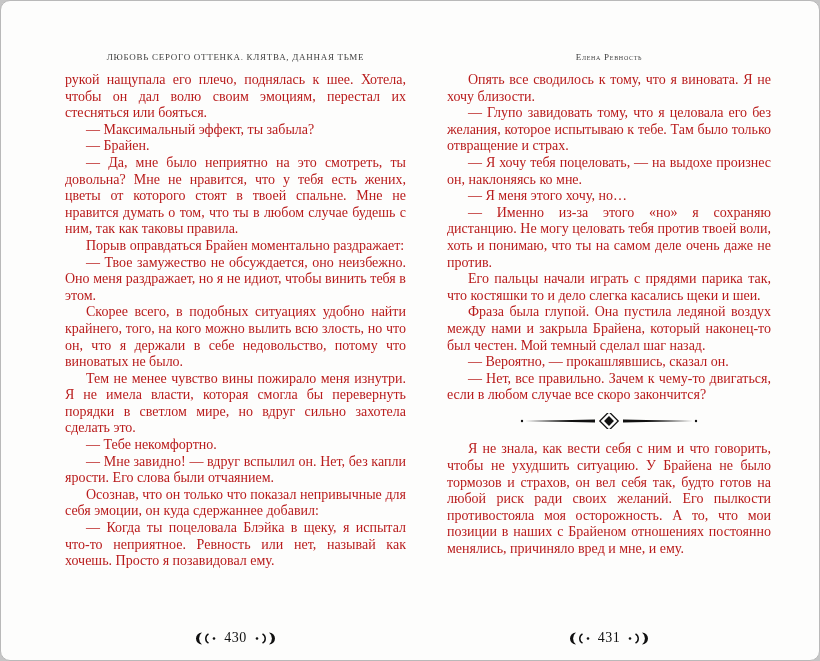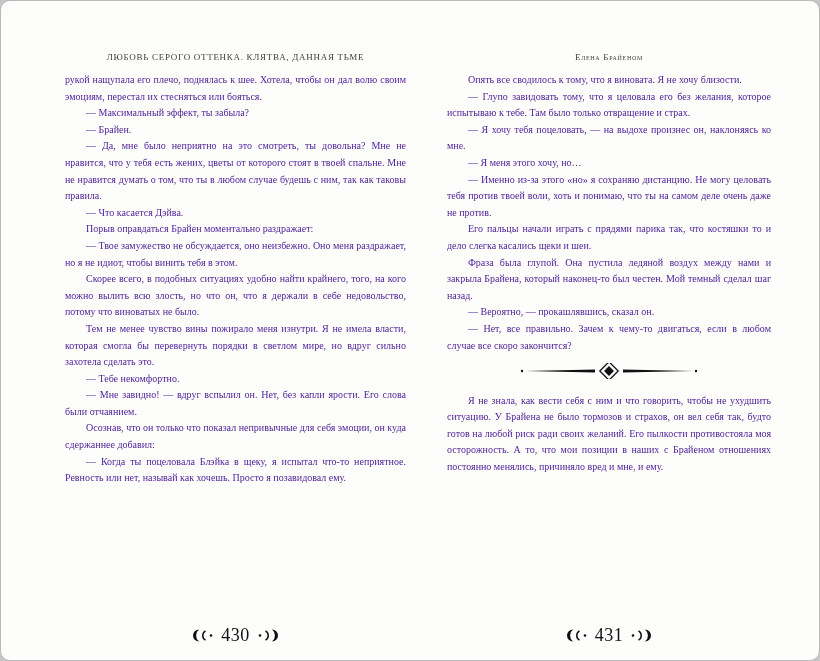--- a/index.html
+++ b/index.html
@@ -26,56 +26,55 @@
     text-align:center;
     font-size:9px;
     line-height:12px;
     letter-spacing:0.7px;
     color:#3f3f3f;
     font-variant:small-caps;
     margin-bottom:9px;
     white-space:nowrap;
   }
   .body-text {
-    font-size:10px;
+    font-size:14px;
     line-height:16.6px;
-    color:#4c1d95;
+    color:#b91c1c;
     text-align:justify;
     hyphens:auto;
     overflow:hidden;
     max-height:520px;
   }
   .body-text p { margin:0; }
   .ind { text-indent:21px; }
   .divider { text-align:center; margin:9px 0 8px 0; }
   .footer {
     position:absolute;
     left:0; right:0; bottom:16px;
     display:flex;
     justify-content:center;
     align-items:center;
     gap:7px;
   }
-  .pgnum { font-size:18px; color:#111; letter-spacing:0.5px; }
+  .pgnum { font-size:14px; color:#111; letter-spacing:0.5px; }
   .orn { display:block; }
   .flip { transform:scaleX(-1); }
 </style>
 </head>
 <body>
 
 <div class="page">
 
   <div class="col col-left">
     <div class="running-head">ЛЮБОВЬ СЕРОГО ОТТЕНКА. КЛЯТВА, ДАННАЯ ТЬМЕ</div>
     <div class="body-text">
       <p>рукой нащупала его плечо, поднялась к шее. Хотела, чтобы он дал волю своим эмоциям, перестал их стесняться или бояться.</p>
       <p class="ind">— Максимальный эффект, ты забыла?</p>
       <p class="ind">— Брайен.</p>
       <p class="ind">— Да, мне было неприятно на это смотреть, ты довольна? Мне не нравится, что у тебя есть жених, цветы от которого стоят в твоей спальне. Мне не нравится думать о том, что ты в любом случае будешь с ним, так как таковы правила.</p>
-      <p class="ind">— Что касается Дэйва.</p>
       <p class="ind">Порыв оправдаться Брайен моментально раздражает:</p>
       <p class="ind">— Твое замужество не обсуждается, оно неизбежно. Оно меня раздражает, но я не идиот, чтобы винить тебя в этом.</p>
       <p class="ind">Скорее всего, в подобных ситуациях удобно найти крайнего, того, на кого можно вылить всю злость, но что он, что я держали в себе недовольство, потому что виноватых не было.</p>
       <p class="ind">Тем не менее чувство вины пожирало меня изнутри. Я не имела власти, которая смогла бы перевернуть порядки в светлом мире, но вдруг сильно захотела сделать это.</p>
       <p class="ind">— Тебе некомфортно.</p>
       <p class="ind">— Мне завидно! — вдруг вспылил он. Нет, без капли ярости. Его слова были отчаянием.</p>
       <p class="ind">Осознав, что он только что показал непривычные для себя эмоции, он куда сдержаннее добавил:</p>
       <p class="ind">— Когда ты поцеловала Блэйка в щеку, я испытал что-то неприятное. Ревность или нет, называй как хочешь. Просто я позавидовал ему.</p>
     </div>
     <div class="footer">
@@ -87,21 +86,21 @@
       <span class="pgnum">430</span>
       <svg class="orn flip" width="24" height="13" viewBox="0 0 24 13">
         <path d="M9,0.5 A6,6 0 1,0 9,12.5 A7.6,7.6 0 0,1 9,0.5 Z" fill="#111"></path>
         <path d="M15.5,1.8 A5.4,5.4 0 0,0 15.5,11.2" stroke="#111" stroke-width="1.5" fill="none"></path>
         <circle cx="21" cy="6.5" r="1.3" fill="#111"></circle>
       </svg>
     </div>
   </div>
 
   <div class="col col-right">
-    <div class="running-head">Елена Брайеном</div>
+    <div class="running-head">Елена Ревность</div>
     <div class="body-text">
       <p class="ind">Опять все сводилось к тому, что я виновата. Я не хочу близости.</p>
       <p class="ind">— Глупо завидовать тому, что я целовала его без желания, которое испытываю к тебе. Там было только отвращение и страх.</p>
       <p class="ind">— Я хочу тебя поцеловать, — на выдохе произнес он, наклоняясь ко мне.</p>
       <p class="ind">— Я меня этого хочу, но…</p>
       <p class="ind">— Именно из-за этого «но» я сохраняю дистанцию. Не могу целовать тебя против твоей воли, хоть и понимаю, что ты на самом деле очень даже не против.</p>
       <p class="ind">Его пальцы начали играть с прядями парика так, что костяшки то и дело слегка касались щеки и шеи.</p>
       <p class="ind">Фраза была глупой. Она пустила ледяной воздух между нами и закрыла Брайена, который наконец-то был честен. Мой темный сделал шаг назад.</p>
       <p class="ind">— Вероятно, — прокашлявшись, сказал он.</p>
       <p class="ind">— Нет, все правильно. Зачем к чему-то двигаться, если в любом случае все скоро закончится?</p>

